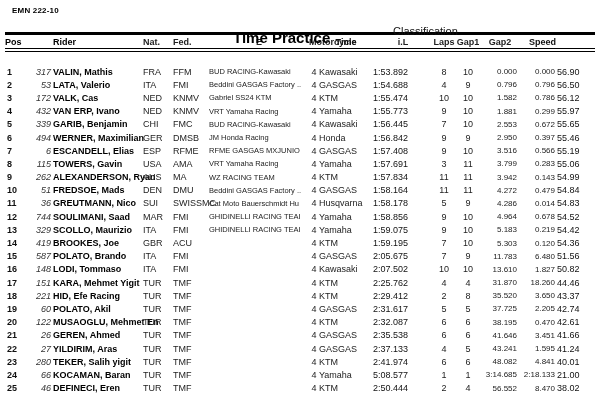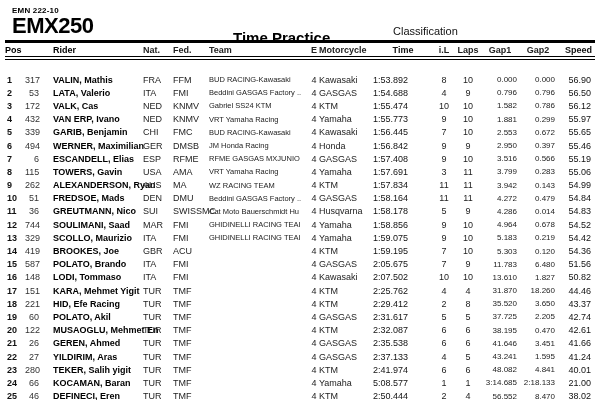--- a/index.html
+++ b/index.html
@@ -6,21 +6,21 @@
   body {
     width:600px; height:400px; overflow:hidden;
     font-family:"Liberation Sans", sans-serif;
     -webkit-font-smoothing:antialiased;
   }
   .sheet {
     position:relative; width:600px; height:400px;
     background:#fff; box-sizing:border-box; padding:0 5px;
   }
   
-  .doc-header { position:relative; height:40px;text-align:right; }
+  .doc-header { position:relative; height:32px;text-align:right; }
   .event-code {
     position:absolute; left:7px; top:6px;
     font-size:8px; font-weight:bold; color:#000; letter-spacing:0.2px;
   }
   .class-title {
     position:absolute; left:7px; top:13px;
     font-size:22px; font-weight:bold; color:#000; letter-spacing:-0.5px;
   }
   .session-title {
     position:absolute; left:228px; top:23px;
@@ -39,58 +39,56 @@
   .thead {
     height:13px;
     border-top:3px solid #000;
     border-bottom:4px double #000;
     font-size:9px; font-weight:bold; color:#000;
   }
   .rows { margin-top:13px; }
   .trow { height:13.2px; font-size:9px; color:#111; }
   .c { overflow:visible; }
   .c.pos   { font-weight:bold; padding-left:2px; }
-  .c.num   { text-align:right; padding-right:14px; color:#333; }
+  .c.num   { text-align:right; padding-right:2px; color:#333;font-style:italic; }
   .c.name  { font-weight:bold; white-space:nowrap; color:#000; }
   .c.nat   { color:#222; }
   .c.fed   { color:#222; white-space:nowrap; }
   .c.team  { font-size:7.5px; white-space:nowrap; color:#222; }
   .c.e     { text-align:center; color:#222; }
   .c.moto  { color:#222; }
   .c.time  { padding-right:8px; color:#111; }
   .c.il    { text-align:center; color:#222; }
   .c.laps  { text-align:center; color:#222; }
   .c.gap   { text-align:right; font-size:8px; padding-right:2px; color:#222; white-space:nowrap; }
-  .c.speed { text-align:right; padding-right:2px; color:#111; }
+  .c.speed { text-align:left; padding-right:2px; color:#111; }
   .thead .c { padding:0; }
   .thead .c.time  { text-align:center; }
   .thead .c.il    { text-align:center; }
   .thead .c.laps  { text-align:center; }
   .thead .c.gap   { text-align:center; font-size:9px; }
   .thead .c.speed { text-align:right; padding-right:1px; }
 </style>
 </head>
 <body>
 
 <div class="sheet">
 
   <div class="doc-header">
     <div class="event-code">EMN 222-10</div>
-    <div class="class-title">EMX250</div>
     <div class="session-title">Time Practice</div>
     <div class="report-title">Classification</div>
   </div>
 
   <div class="grid thead">
     <div class="c pos">Pos</div>
     <div class="c num"></div>
     <div class="c name">Rider</div>
     <div class="c nat">Nat.</div>
     <div class="c fed">Fed.</div>
-    <div class="c team" style="font-size:9px;">Team</div>
     <div class="c e">E</div>
     <div class="c moto">Motorcycle</div>
     <div class="c time">Time</div>
     <div class="c il">i.L</div>
     <div class="c laps">Laps</div>
     <div class="c gap">Gap1</div>
     <div class="c gap">Gap2</div>
     <div class="c speed">Speed</div>
   </div>
 

